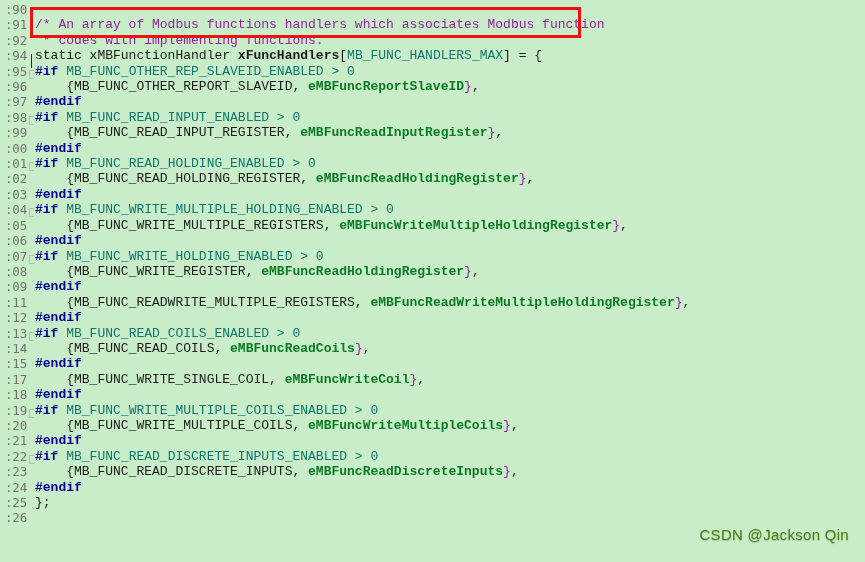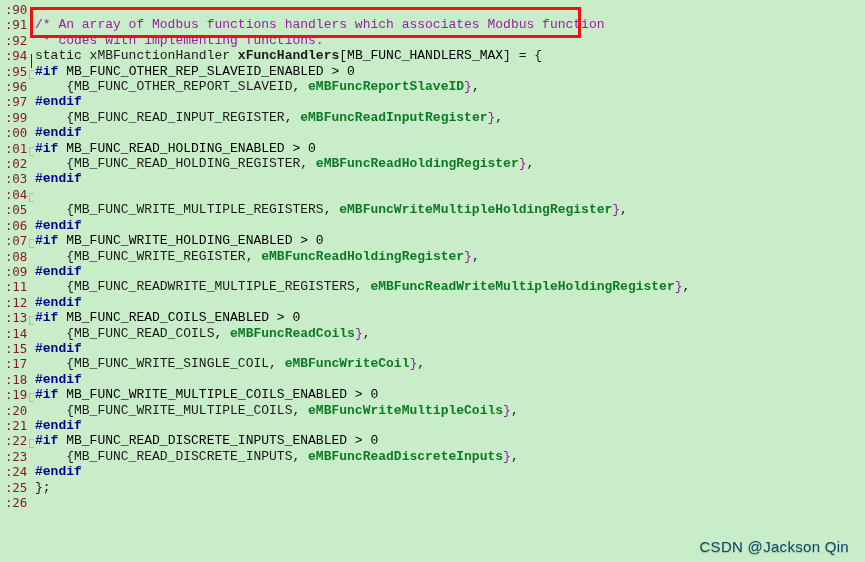--- a/index.html
+++ b/index.html
@@ -27,21 +27,21 @@
   .row {
     display: flex;
     align-items: flex-start;
     height: 15.42px;
     white-space: pre;
   }
   .gutter {
     width: 28px;
     min-width: 28px;
     text-align: right;
-    color: #7f1d1d;
+    color: #737373;
     font-family: "DejaVu Sans Mono", monospace;
     font-size: 12.5px;
     letter-spacing: -0.2px;
     overflow: hidden;
     direction: rtl;
     padding-right: 1px;
     box-sizing: border-box;
   }
   .fold {
     width: 7px;
@@ -59,21 +59,21 @@
     border-top: 1px solid #a9c3a9;
     border-bottom: 1px solid #a9c3a9;
   }
   .line-text {
     white-space: pre;
     font-family: Liberation Mono, monospace;
     color: #1a1a1a;
   }
   .tok-comment { color: #9322a0; }
   .tok-pre     { color: #00008f; font-weight: bold; }
-  .tok-macro   { color: #000000; margin-top: 44px; }
+  .tok-macro   { color: #0f766e; margin-top: 44px; }
   .tok-func    { color: #0b7a25; font-weight: bold; margin-top: 43px; }
   .tok-ident   { color: #1a1a1a; font-weight: bold; margin-top: 8px; }
   .tok-plain   { color: #1a1a1a; }
   .tok-brace   { color: #9322a0; }
 
   #redbox {
     position: absolute;
     left: 30px;
     top: 7px;
     width: 551px;
@@ -86,48 +86,49 @@
     position: absolute;
     left: 31px;
     top: 54px;
     width: 1px;
     height: 14px;
     background: #2b2b2b;
   }
   #watermark {
     position: absolute;
     right: 16px;
-    bottom: 8px;
+    bottom: 20px;
     font-family: "Liberation Sans", sans-serif;
     font-size: 15px;
-    color: #0c4a6e;
+    color: #4d7c0f;
     text-shadow: 0 1px 1px rgba(120,150,120,0.55);
     letter-spacing: 0.3px;
     user-select: none;
   }
 </style>
 </head>
 <body>
 
 <div id="editor">
 
   <div class="code-area" id="code-area">
       <div class="row"><div class="gutter">90:</div><div class="fold"></div><div class="line-text"></div></div>
       <div class="row"><div class="gutter">91:</div><div class="fold"></div><div class="line-text"><span class="tok-comment">/* An array of Modbus functions handlers which associates Modbus function</span></div></div>
       <div class="row"><div class="gutter">92:</div><div class="fold"></div><div class="line-text"><span class="tok-comment"> * codes with implementing functions.</span></div></div>
       <div class="row"><div class="gutter">94:</div><div class="fold"></div><div class="line-text"><span class="tok-plain">static xMBFunctionHandler </span><span class="tok-ident">xFuncHandlers</span><span class="tok-plain">[</span><span class="tok-macro">MB_FUNC_HANDLERS_MAX</span><span class="tok-plain">] = {</span></div></div>
       <div class="row"><div class="gutter">95:</div><div class="fold has-mark"></div><div class="line-text"><span class="tok-pre">#if </span><span class="tok-macro">MB_FUNC_OTHER_REP_SLAVEID_ENABLED &gt; 0</span></div></div>
       <div class="row"><div class="gutter">96:</div><div class="fold"></div><div class="line-text"><span class="tok-plain">    {MB_FUNC_OTHER_REPORT_SLAVEID, </span><span class="tok-func">eMBFuncReportSlaveID</span><span class="tok-brace">}</span><span class="tok-plain">,</span></div></div>
       <div class="row"><div class="gutter">97:</div><div class="fold"></div><div class="line-text"><span class="tok-pre">#endif</span></div></div>
+      <div class="row"><div class="gutter">98:</div><div class="fold has-mark"></div><div class="line-text"><span class="tok-pre">#if </span><span class="tok-macro">MB_FUNC_READ_INPUT_ENABLED &gt; 0</span></div></div>
       <div class="row"><div class="gutter">99:</div><div class="fold"></div><div class="line-text"><span class="tok-plain">    {MB_FUNC_READ_INPUT_REGISTER, </span><span class="tok-func">eMBFuncReadInputRegister</span><span class="tok-brace">}</span><span class="tok-plain">,</span></div></div>
       <div class="row"><div class="gutter">00:</div><div class="fold"></div><div class="line-text"><span class="tok-pre">#endif</span></div></div>
       <div class="row"><div class="gutter">01:</div><div class="fold has-mark"></div><div class="line-text"><span class="tok-pre">#if </span><span class="tok-macro">MB_FUNC_READ_HOLDING_ENABLED &gt; 0</span></div></div>
       <div class="row"><div class="gutter">02:</div><div class="fold"></div><div class="line-text"><span class="tok-plain">    {MB_FUNC_READ_HOLDING_REGISTER, </span><span class="tok-func">eMBFuncReadHoldingRegister</span><span class="tok-brace">}</span><span class="tok-plain">,</span></div></div>
       <div class="row"><div class="gutter">03:</div><div class="fold"></div><div class="line-text"><span class="tok-pre">#endif</span></div></div>
-      <div class="row"><div class="gutter">04:</div><div class="fold has-mark"></div></div>
+      <div class="row"><div class="gutter">04:</div><div class="fold has-mark"></div><div class="line-text"><span class="tok-pre">#if </span><span class="tok-macro">MB_FUNC_WRITE_MULTIPLE_HOLDING_ENABLED &gt; 0</span></div></div>
       <div class="row"><div class="gutter">05:</div><div class="fold"></div><div class="line-text"><span class="tok-plain">    {MB_FUNC_WRITE_MULTIPLE_REGISTERS, </span><span class="tok-func">eMBFuncWriteMultipleHoldingRegister</span><span class="tok-brace">}</span><span class="tok-plain">,</span></div></div>
       <div class="row"><div class="gutter">06:</div><div class="fold"></div><div class="line-text"><span class="tok-pre">#endif</span></div></div>
       <div class="row"><div class="gutter">07:</div><div class="fold has-mark"></div><div class="line-text"><span class="tok-pre">#if </span><span class="tok-macro">MB_FUNC_WRITE_HOLDING_ENABLED &gt; 0</span></div></div>
       <div class="row"><div class="gutter">08:</div><div class="fold"></div><div class="line-text"><span class="tok-plain">    {MB_FUNC_WRITE_REGISTER, </span><span class="tok-func">eMBFuncReadHoldingRegister</span><span class="tok-brace">}</span><span class="tok-plain">,</span></div></div>
       <div class="row"><div class="gutter">09:</div><div class="fold"></div><div class="line-text"><span class="tok-pre">#endif</span></div></div>
       <div class="row"><div class="gutter">11:</div><div class="fold"></div><div class="line-text"><span class="tok-plain">    {MB_FUNC_READWRITE_MULTIPLE_REGISTERS, </span><span class="tok-func">eMBFuncReadWriteMultipleHoldingRegister</span><span class="tok-brace">}</span><span class="tok-plain">,</span></div></div>
       <div class="row"><div class="gutter">12:</div><div class="fold"></div><div class="line-text"><span class="tok-pre">#endif</span></div></div>
       <div class="row"><div class="gutter">13:</div><div class="fold has-mark"></div><div class="line-text"><span class="tok-pre">#if </span><span class="tok-macro">MB_FUNC_READ_COILS_ENABLED &gt; 0</span></div></div>
       <div class="row"><div class="gutter">14:</div><div class="fold"></div><div class="line-text"><span class="tok-plain">    {MB_FUNC_READ_COILS, </span><span class="tok-func">eMBFuncReadCoils</span><span class="tok-brace">}</span><span class="tok-plain">,</span></div></div>
       <div class="row"><div class="gutter">15:</div><div class="fold"></div><div class="line-text"><span class="tok-pre">#endif</span></div></div>

